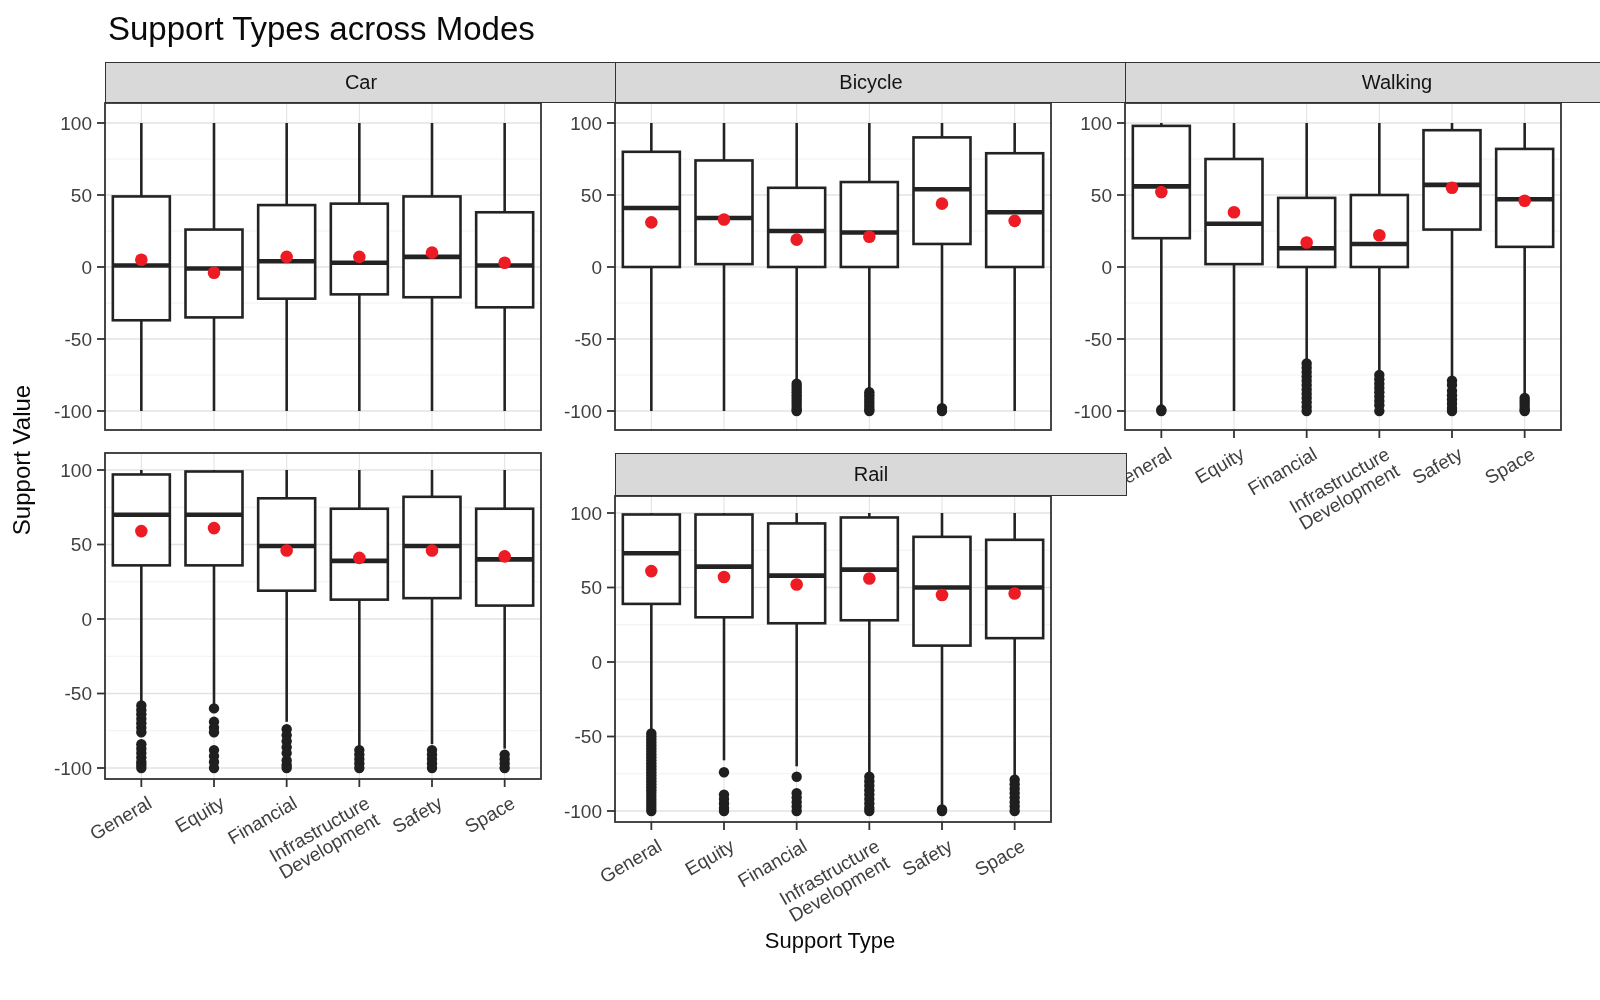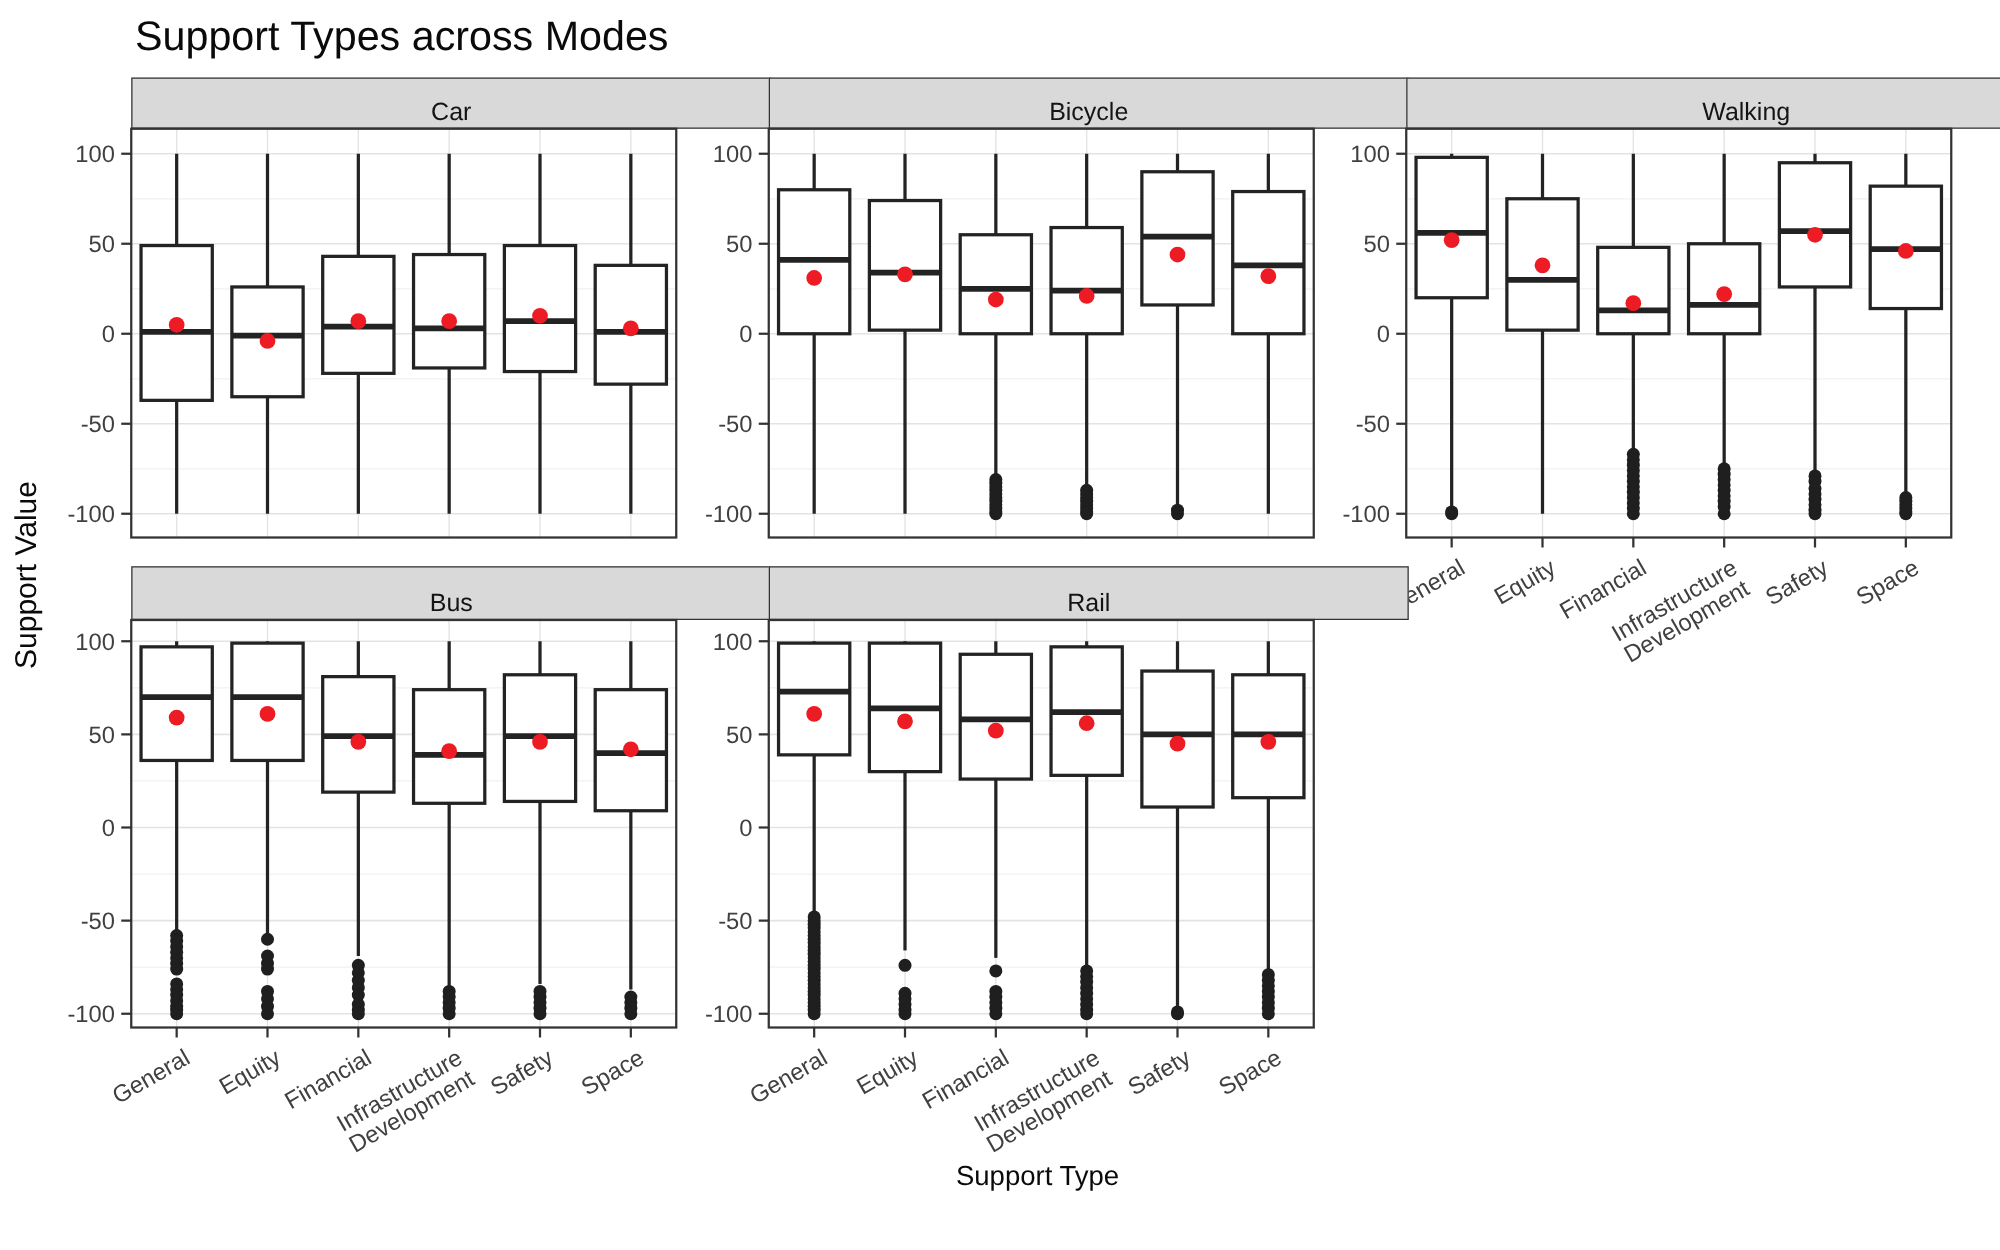--- a/index.html
+++ b/index.html
@@ -1,21 +1,21 @@
 <!DOCTYPE html>
 <html><head>
 <meta charset="utf-8">
 <style>
   html,body{margin:0;padding:0;background:#ffffff;font-family:"Liberation Sans",sans-serif;}
   .fig{position:relative;width:1600px;height:1000px;background:#ffffff;overflow:hidden;}
   .title{position:absolute;left:108px;top:10px;font-size:33px;color:#0a0a0a;white-space:nowrap;}
   .ytitle{position:absolute;left:22px;top:460px;transform:translate(-50%,-50%) rotate(-90deg);font-size:24px;color:#0a0a0a;white-space:nowrap;}
   .xtitle{position:absolute;left:830px;top:928px;transform:translateX(-50%);font-size:22px;color:#0a0a0a;white-space:nowrap;}
   .facet{position:absolute;}
-  .strip{box-sizing:border-box;width:512px;background:#d9d9d9;border:1.5px solid #333333;display:flex;align-items:flex-end;justify-content:center;font-size:20px;color:#141414;}
+  .strip{box-sizing:border-box;width:512px;background:#d9d9d9;border:1.5px solid #333333;display:flex;align-items:center;justify-content:center;font-size:20px;color:#141414;}
   .plot{display:block;overflow:visible;}
   svg text{font-family:"Liberation Sans",sans-serif;}
 </style>
 </head>
 <body>
 
 <div class="fig">
   <div class="title">Support Types across Modes</div>
   <div class="ytitle">Support Value</div>
   <div class="xtitle">Support Type</div>
@@ -315,23 +315,20 @@
         <line x1="254.33333333333334" x2="254.33333333333334" y1="327" y2="335" stroke="#333333" stroke-width="1.8"></line>
         <text transform="translate(259.33333333333337,343) rotate(-30)" text-anchor="end" fill="#404040" font-size="19"><tspan x="0" dy="0.72em">Infrastructure</tspan><tspan x="0" dy="1.02em">Development</tspan></text>
         <line x1="327" x2="327" y1="327" y2="335" stroke="#333333" stroke-width="1.8"></line>
         <text transform="translate(332,343) rotate(-30)" text-anchor="end" fill="#404040" font-size="19"><tspan x="0" dy="0.72em">Safety</tspan></text>
         <line x1="399.6666666666667" x2="399.6666666666667" y1="327" y2="335" stroke="#333333" stroke-width="1.8"></line>
         <text transform="translate(404.6666666666667,343) rotate(-30)" text-anchor="end" fill="#404040" font-size="19"><tspan x="0" dy="0.72em">Space</tspan></text>
       </svg>
   </div>
 
   <div class="facet" style="left:105px;top:453px;">
-    <div class="strip" style="height:43px;">
-      <span>Bus</span>
-    </div>
     <svg class="plot" width="436" height="326">
         <rect x="0" y="0" width="436" height="326" fill="#ffffff"></rect>
         <line x1="0" x2="436" y1="54.25" y2="54.25" stroke="#f1f1f1" stroke-width="1"></line>
         <line x1="0" x2="436" y1="128.75" y2="128.75" stroke="#f1f1f1" stroke-width="1"></line>
         <line x1="0" x2="436" y1="203.25" y2="203.25" stroke="#f1f1f1" stroke-width="1"></line>
         <line x1="0" x2="436" y1="277.75" y2="277.75" stroke="#f1f1f1" stroke-width="1"></line>
         <line x1="0" x2="436" y1="17" y2="17" stroke="#e3e3e3" stroke-width="1.3"></line>
         <line x1="0" x2="436" y1="91.5" y2="91.5" stroke="#e3e3e3" stroke-width="1.3"></line>
         <line x1="0" x2="436" y1="166" y2="166" stroke="#e3e3e3" stroke-width="1.3"></line>
         <line x1="0" x2="436" y1="240.5" y2="240.5" stroke="#e3e3e3" stroke-width="1.3"></line>

